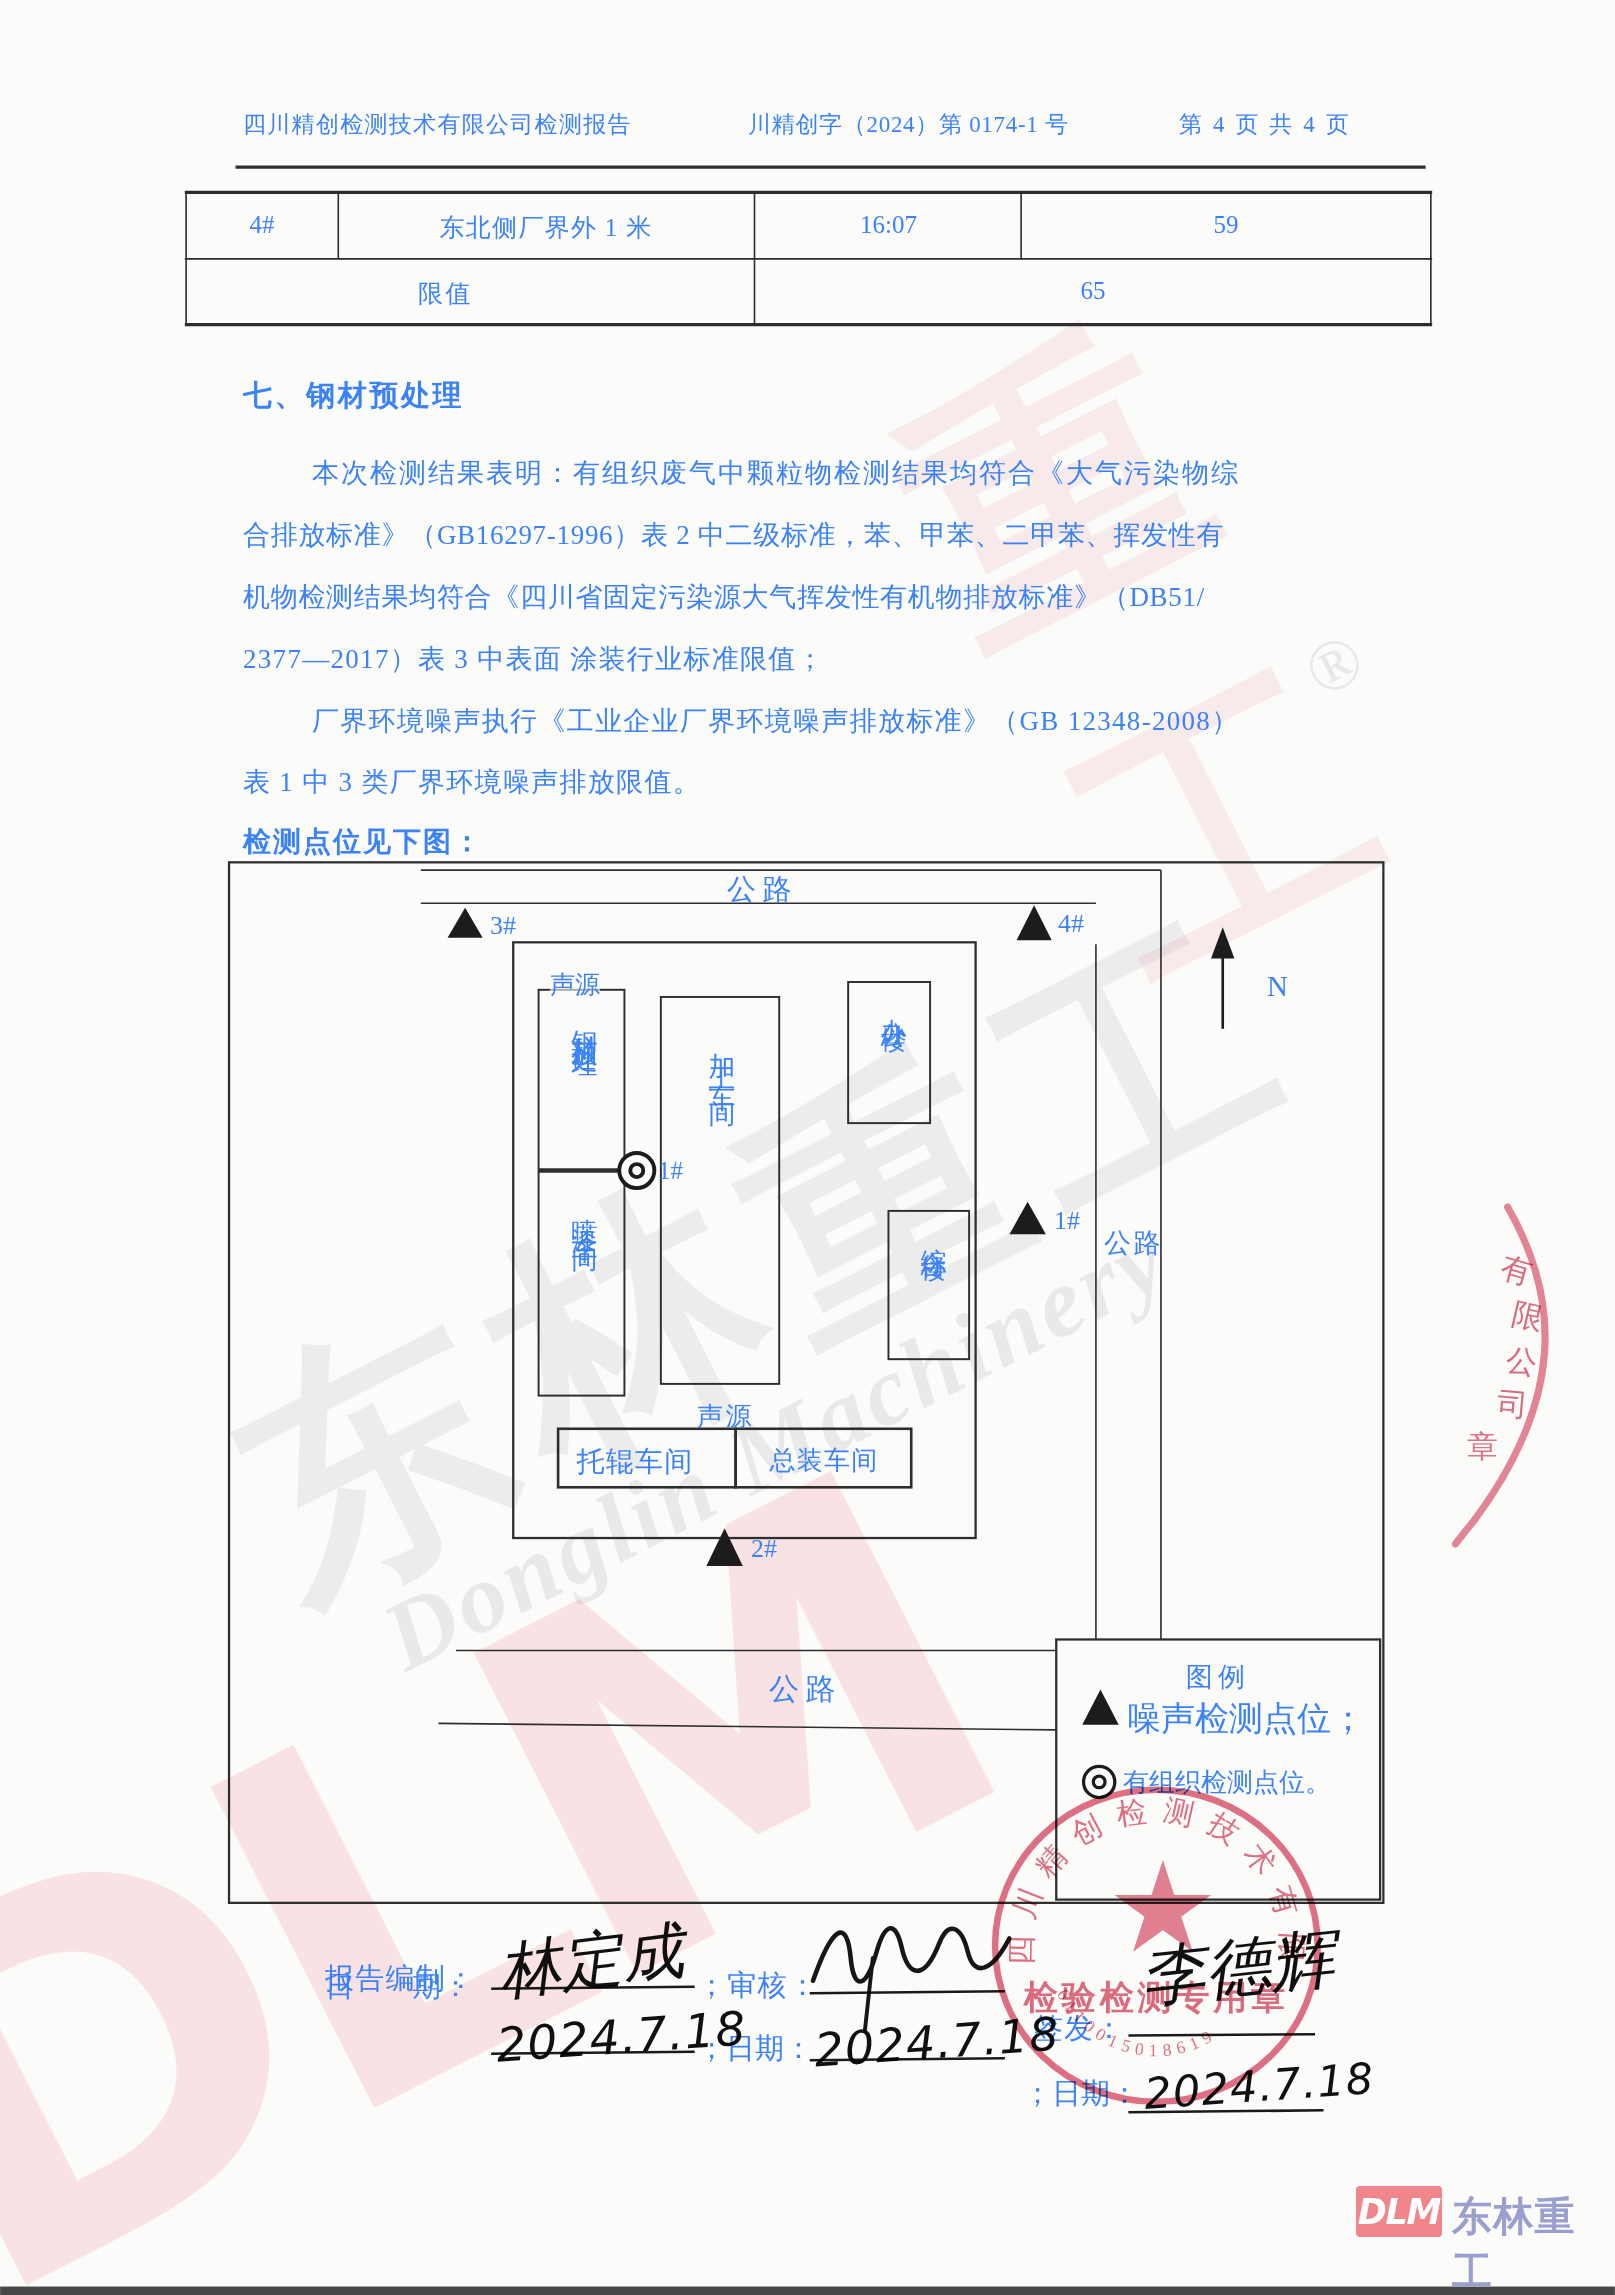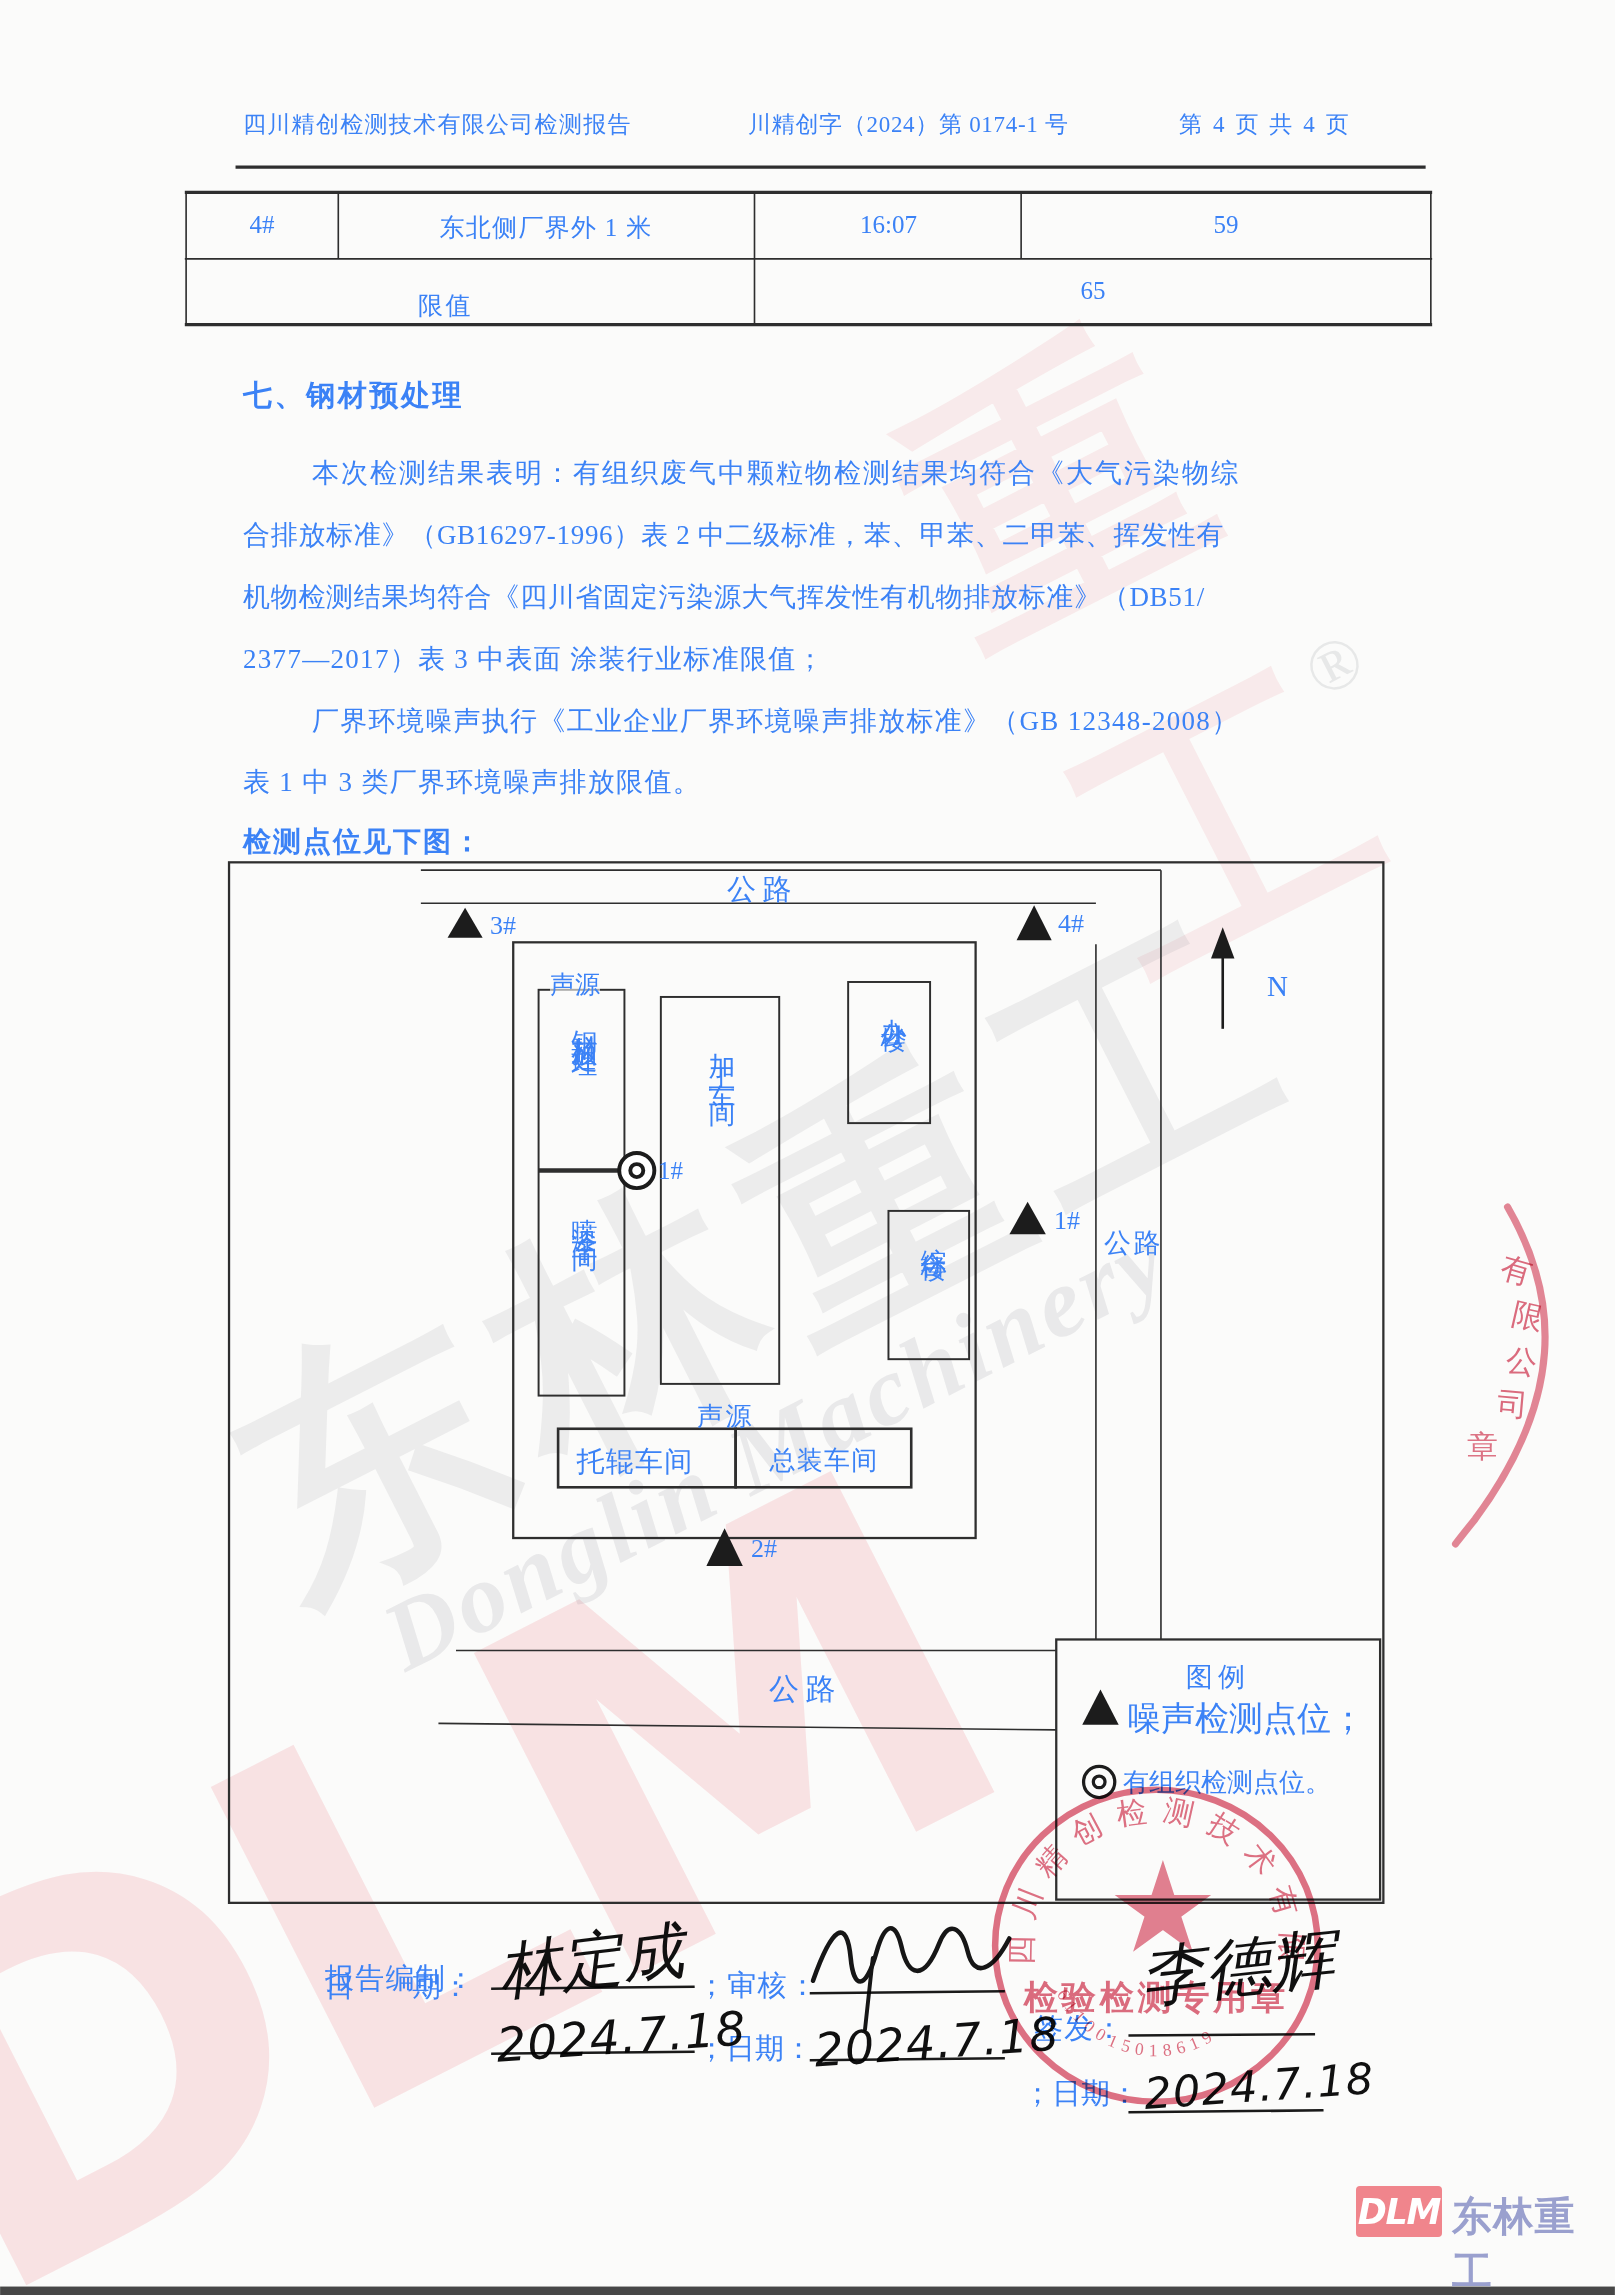--- a/index.html
+++ b/index.html
@@ -106,21 +106,21 @@
   </svg>
 
   <div class="abs t z2" style="left:243px;top:109px;font-size:23px;letter-spacing:1.3px;">四川精创检测技术有限公司检测报告</div>
   <div class="abs t z2" style="left:748px;top:109px;font-size:23px;letter-spacing:0.7px;">川精创字（2024）第 0174-1 号</div>
   <div class="abs t z2" style="left:1179px;top:109px;font-size:23px;letter-spacing:2.6px;">第 4 页 共 4 页</div>
 
   <div class="abs t z2" style="left:186px;top:211px;width:152px;text-align:center;font-size:25px;">4#</div>
   <div class="abs t z2" style="left:338px;top:211px;width:416px;text-align:center;font-size:25px;letter-spacing:1.3px;">东北侧厂界外 1 米</div>
   <div class="abs t z2" style="left:755px;top:211px;width:267px;text-align:center;font-size:25px;">16:07</div>
   <div class="abs t z2" style="left:1021px;top:211px;width:410px;text-align:center;font-size:25px;">59</div>
-  <div class="abs t z2" style="left:186px;top:289px;width:519px;text-align:center;font-size:25px;letter-spacing:2.6px;">限值</div>
+  <div class="abs t z2" style="left:186px;top:277px;width:519px;text-align:center;font-size:25px;letter-spacing:2.6px;">限值</div>
   <div class="abs t z2" style="left:755px;top:277px;width:676px;text-align:center;font-size:25px;">65</div>
 
   <div class="abs t z2" style="left:243px;top:376px;font-size:29px;font-weight:600;letter-spacing:2.6px;">七、钢材预处理</div>
   <div class="abs t z2" style="left:312px;top:455px;font-size:27px;letter-spacing:2px;">本次检测结果表明：有组织废气中颗粒物检测结果均符合《大气污染物综</div>
   <div class="abs t z2" style="left:243px;top:517px;font-size:27px;letter-spacing:0.7px;">合排放标准》（GB16297-1996）表 2 中二级标准，苯、甲苯、二甲苯、挥发性有</div>
   <div class="abs t z2" style="left:243px;top:579px;font-size:27px;letter-spacing:0.7px;">机物检测结果均符合《四川省固定污染源大气挥发性有机物排放标准》（DB51/</div>
   <div class="abs t z2" style="left:243px;top:641px;font-size:27px;letter-spacing:1.3px;">2377—2017）表 3 中表面 涂装行业标准限值；</div>
   <div class="abs t z2" style="left:312px;top:703px;font-size:27px;letter-spacing:1.3px;">厂界环境噪声执行《工业企业厂界环境噪声排放标准》（GB 12348-2008）</div>
   <div class="abs t z2" style="left:243px;top:764px;font-size:27px;letter-spacing:1.3px;">表 1 中 3 类厂界环境噪声排放限值。</div>
   <div class="abs t z2" style="left:243px;top:823px;font-size:28px;font-weight:600;letter-spacing:2px;">检测点位见下图：</div>

